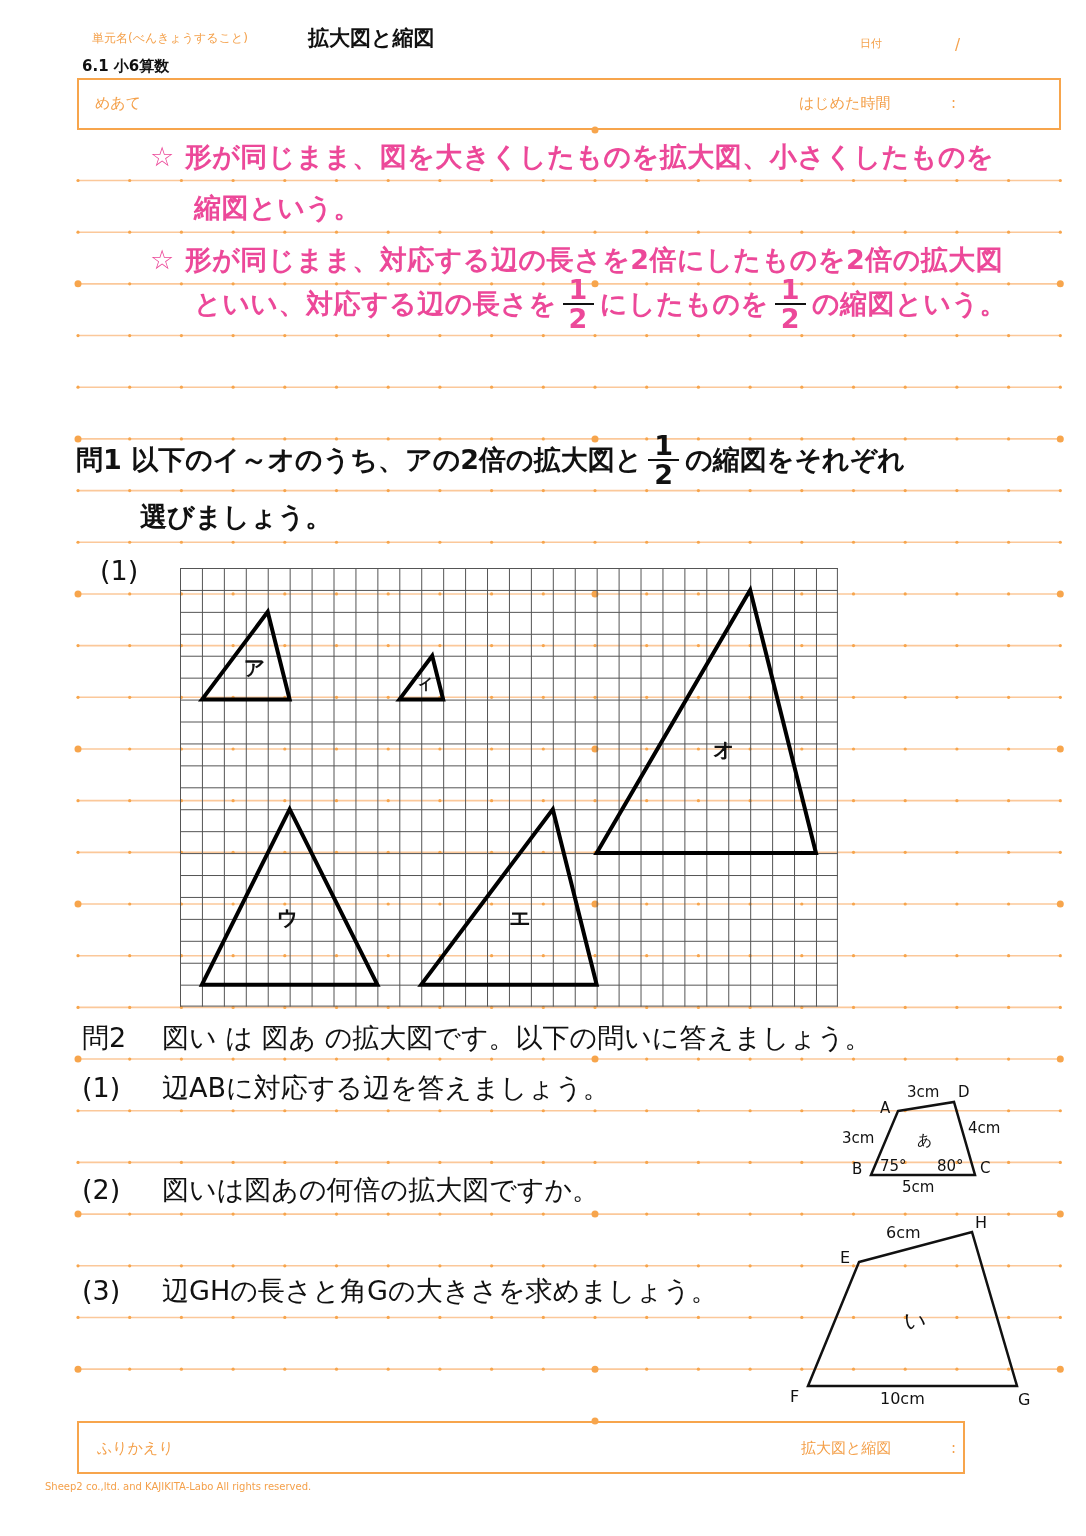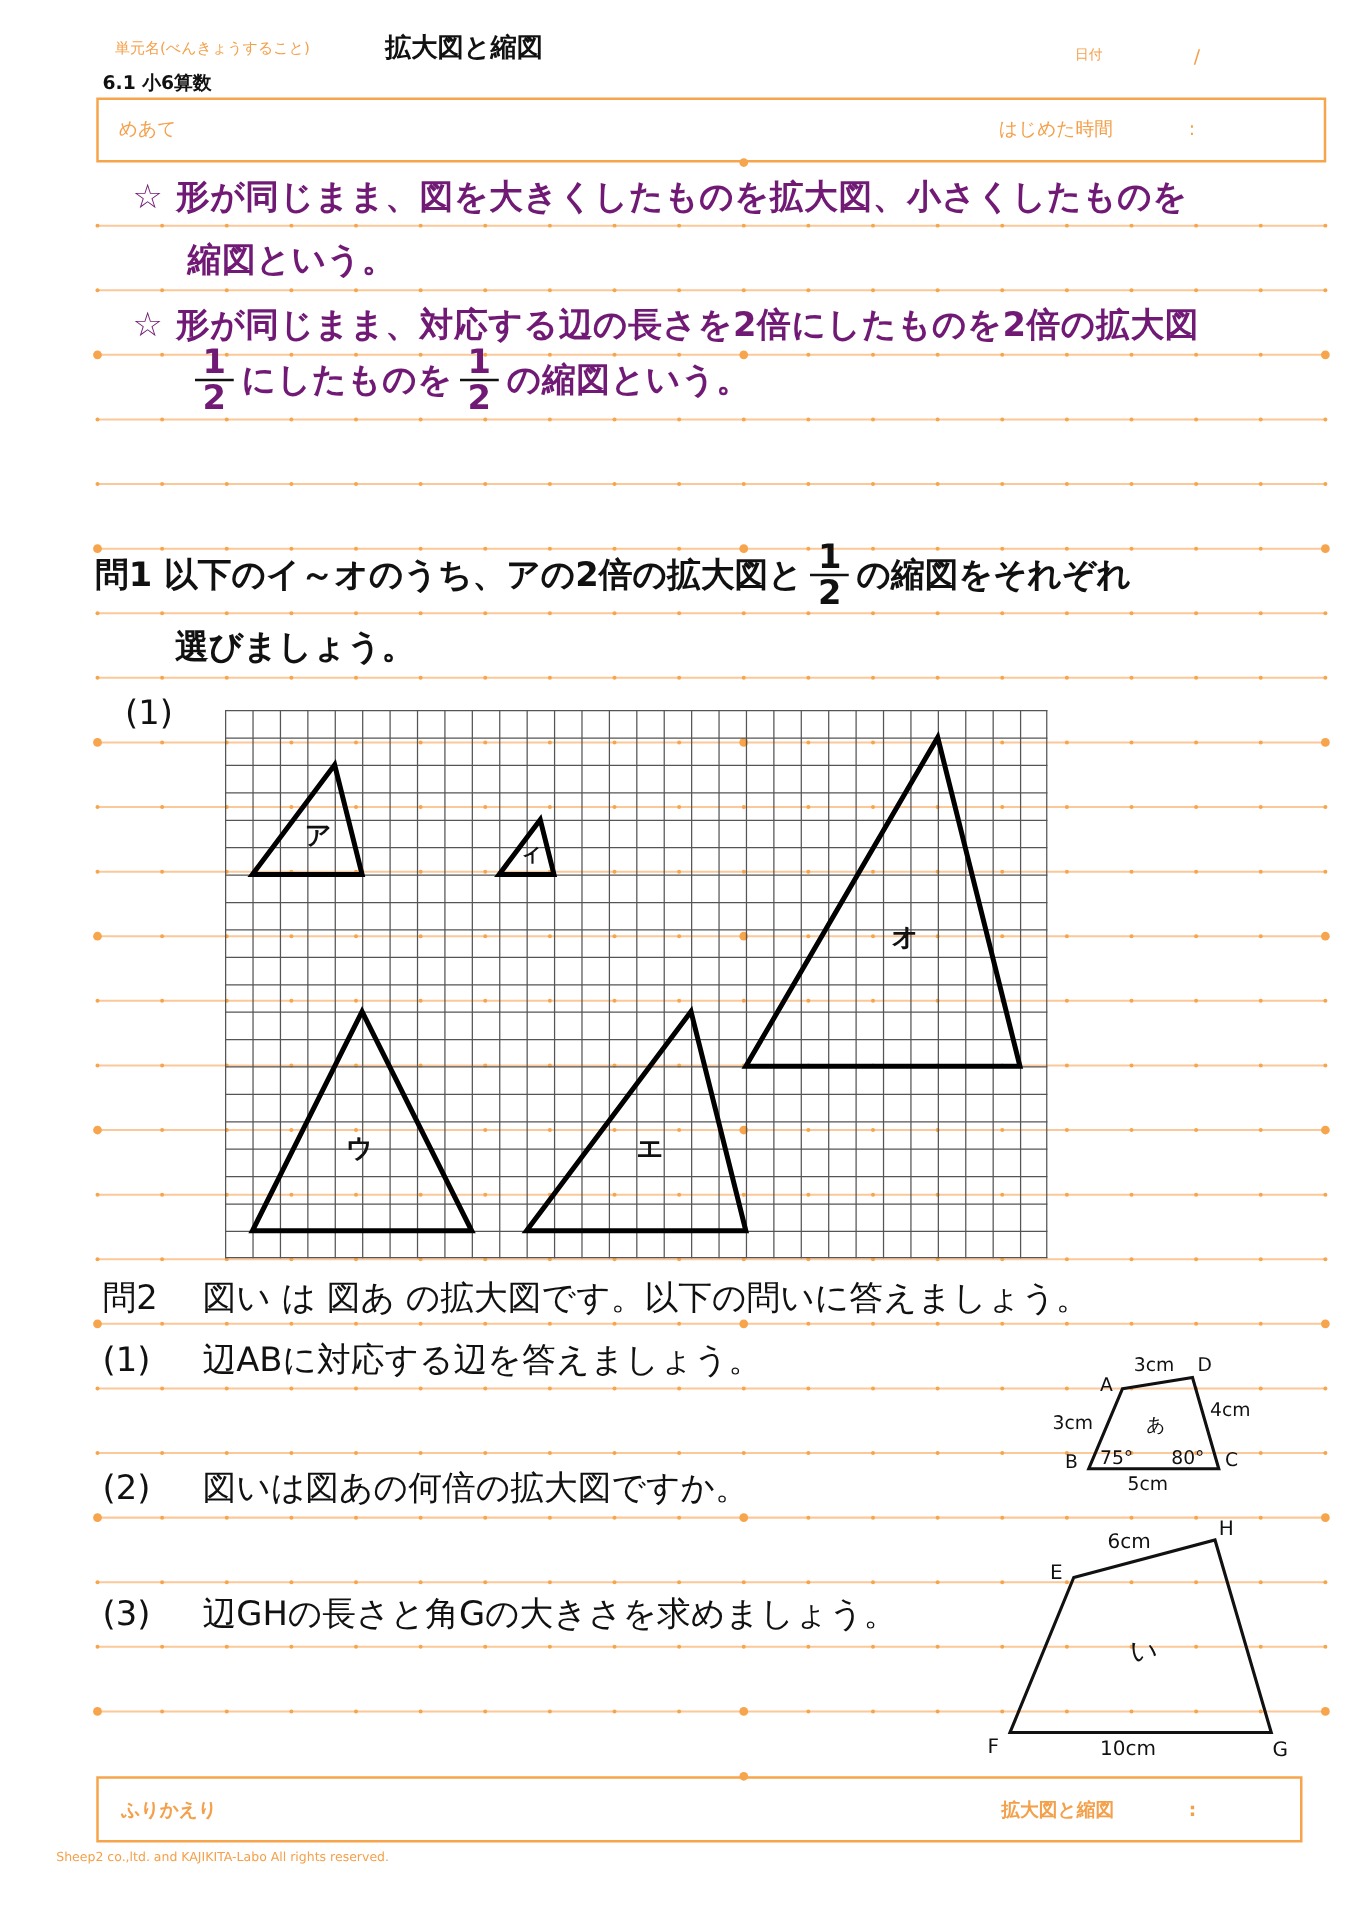--- a/index.html
+++ b/index.html
@@ -7,24 +7,24 @@
          font-family:"DejaVu Sans", "Liberation Sans", sans-serif; color:#111; }
   .abs { position:absolute; }
   .orange-text { color:#f4a04a; }
   .unit-label { left:92px; top:30px; font-size:12px; }
   .title { left:308px; top:24px; font-size:21px; font-weight:bold; color:#111; }
   .subtitle { left:82px; top:57px; font-size:15px; font-weight:bold; color:#111; }
   .date-label { left:860px; top:36px; font-size:11px; }
   .date-slash { left:955px; top:36px; font-size:15px; }
   .box { border:2px solid #f7a54c; box-sizing:border-box; }
   .goal-box { left:77px; top:78px; width:984px; height:52px; }
-  .review-box { left:77px; top:1421px; width:965px; height:53px;font-weight:bold; }
+  .review-box { left:77px; top:1421px; width:888px; height:53px; }
   .box-label { font-size:15px; }
   .rule-layer { left:0; top:0; width:1086px; height:1536px; pointer-events:none; }
-  .text-line { font-size:27px; font-weight:bold; color:#701a75; white-space:nowrap; letter-spacing:0.5px; }
+  .text-line { font-size:27px; font-weight:bold; color:#ec4899; white-space:nowrap; letter-spacing:0.5px;margin-left:44px; }
   .frac { display:inline-flex; flex-direction:column; align-items:center; vertical-align:middle;
           margin:0 6px; line-height:1; }
   .frac .num { font-size:27px; padding:0 6px; border-bottom:2.5px solid #111; }
   .frac .den { font-size:27px; padding:0 6px; }
   .q-text { font-size:27px; font-weight:bold; color:#111; white-space:nowrap; }
   .q-num { display:inline-block; width:80px; }
   .footer { left:0; width:940px; top:1481px; font-size:10px; color:#f4a04a;padding-left:45px; }
   svg text { font-family:"DejaVu Sans", "Liberation Sans", sans-serif; }
 </style>
 </head>
@@ -555,21 +555,21 @@
   <span style="font-weight:normal;">☆</span>
   <span>形が同じまま、図を大きくしたものを拡大図、小さくしたものを</span>
 </div>
 <div class="abs text-line" style="left:150px; top:190px;">縮図という。</div>
 
 <div class="abs text-line" style="left:106px; top:242px;">
   <span style="font-weight:normal;">☆</span>
   <span>形が同じまま、対応する辺の長さを2倍にしたものを2倍の拡大図</span>
 </div>
 <div class="abs text-line" style="left:150px; top:276px;">
-  <span class="frac">
+  <span style="vertical-align:middle;">といい、対応する辺の長さを</span><span class="frac">
       <span class="num">1</span>
       <span class="den">2</span>
     </span><span style="vertical-align:middle;">にしたものを</span><span class="frac">
       <span class="num">1</span>
       <span class="den">2</span>
     </span><span style="vertical-align:middle;">の縮図という。</span>
 </div>
 
 <div class="abs q-text" style="left:76px; top:432px;">
   <span style="vertical-align:middle;">問1</span>

